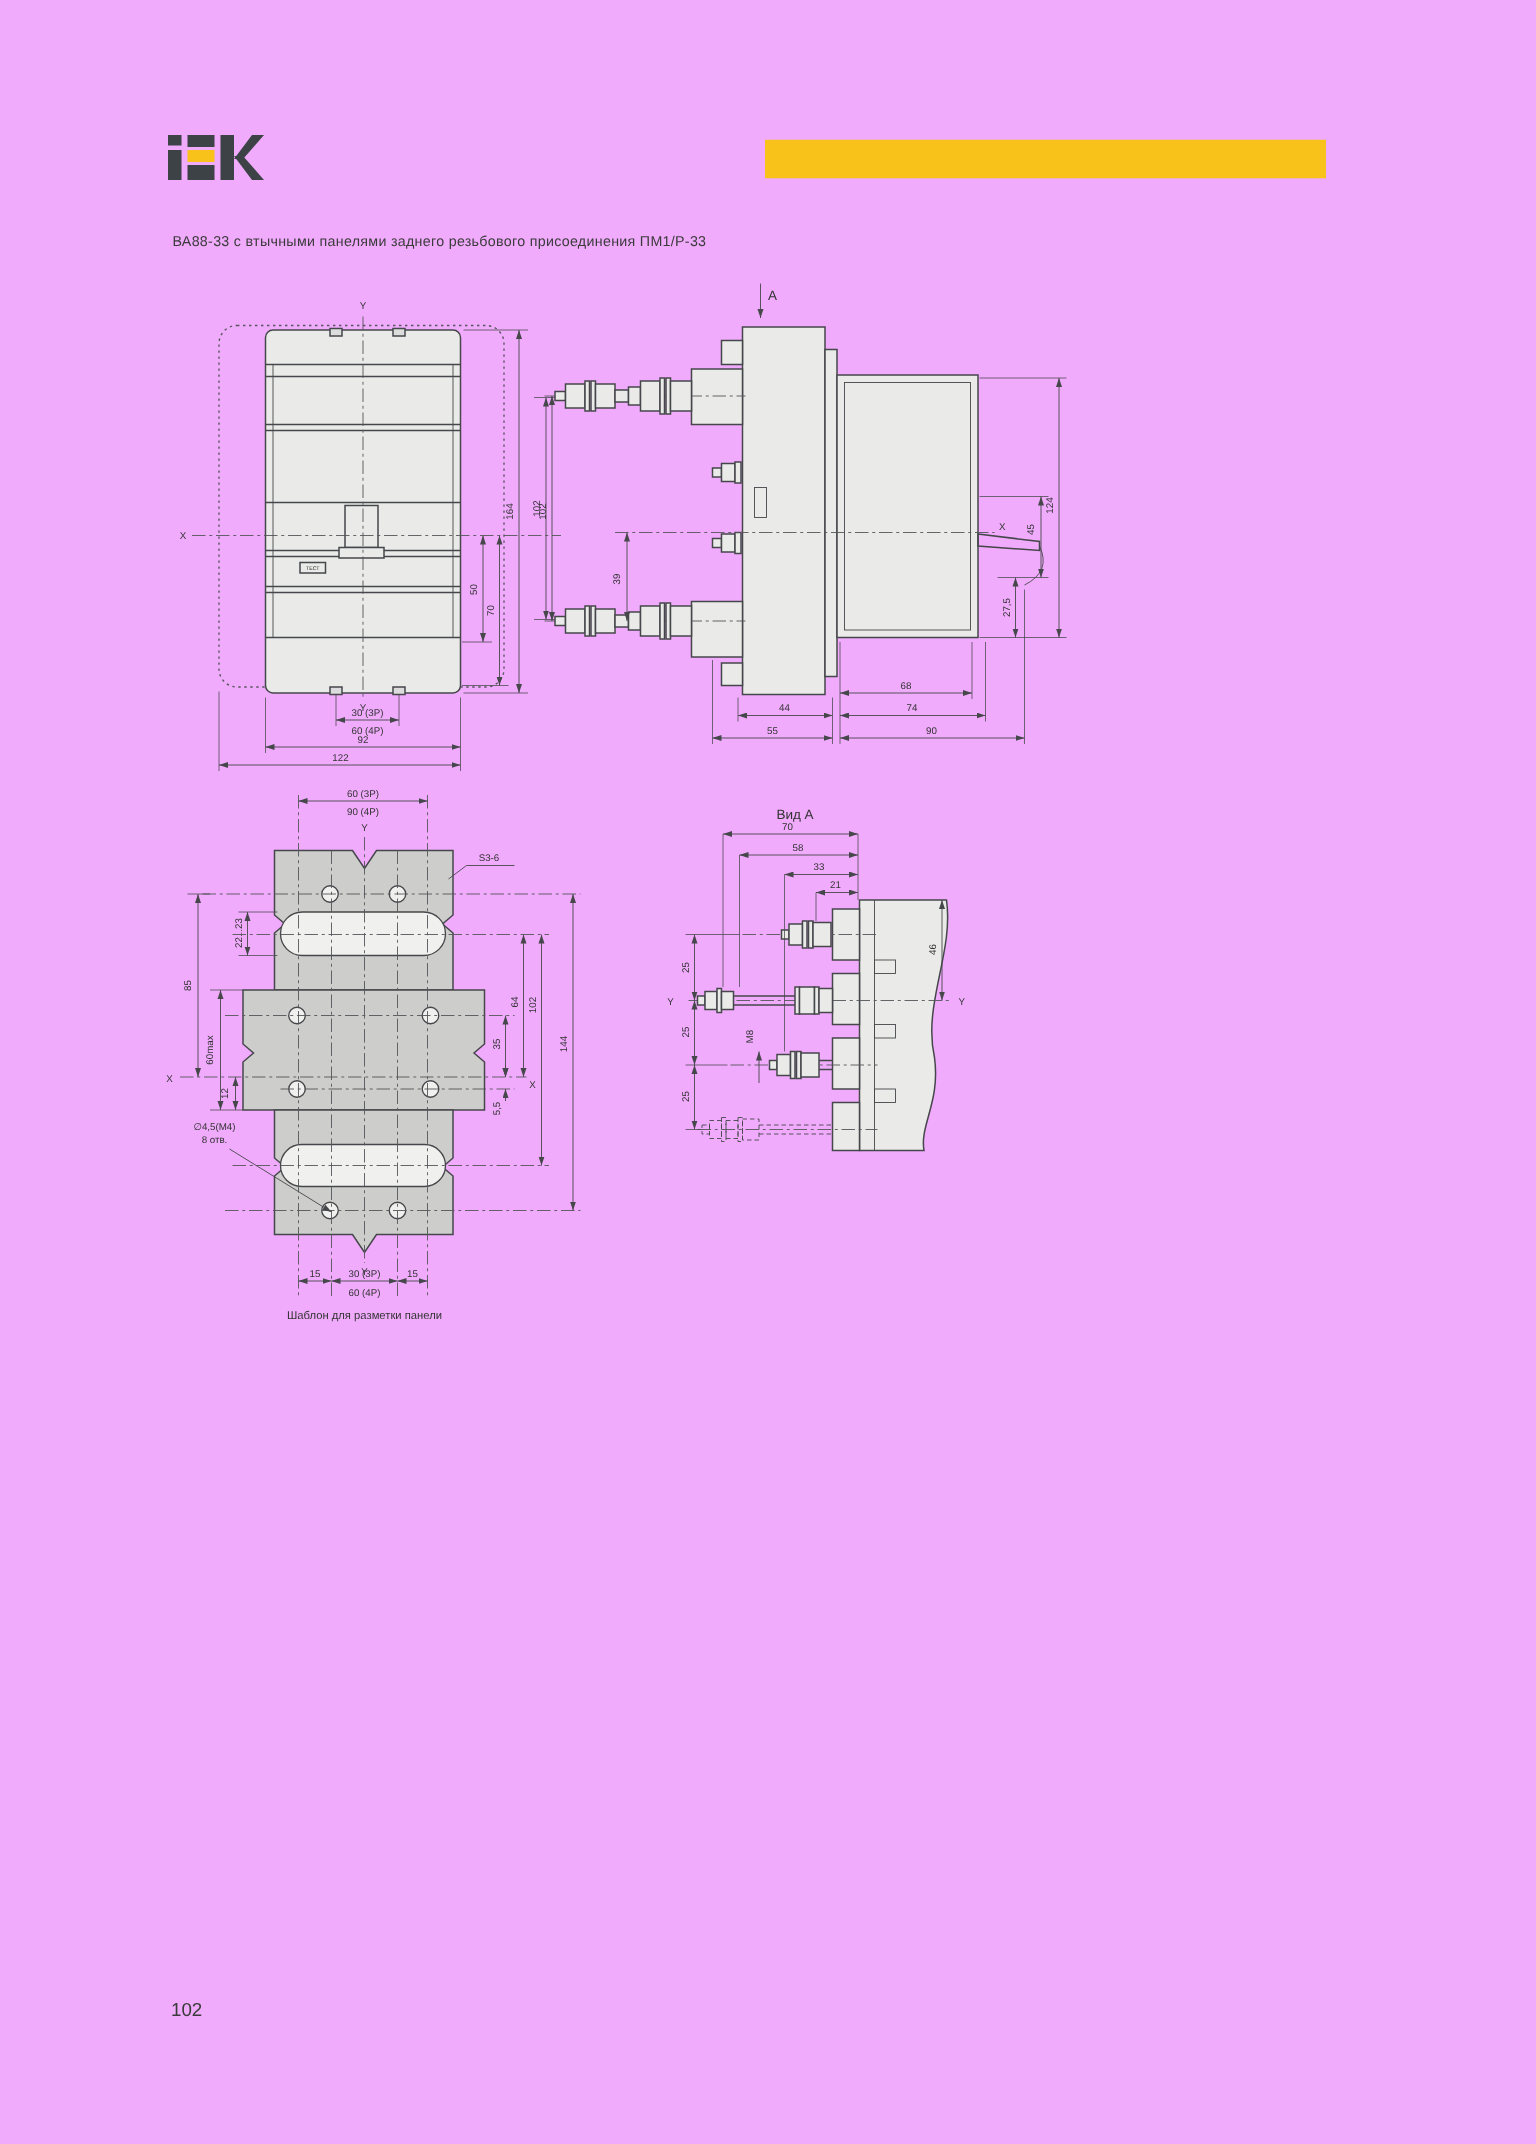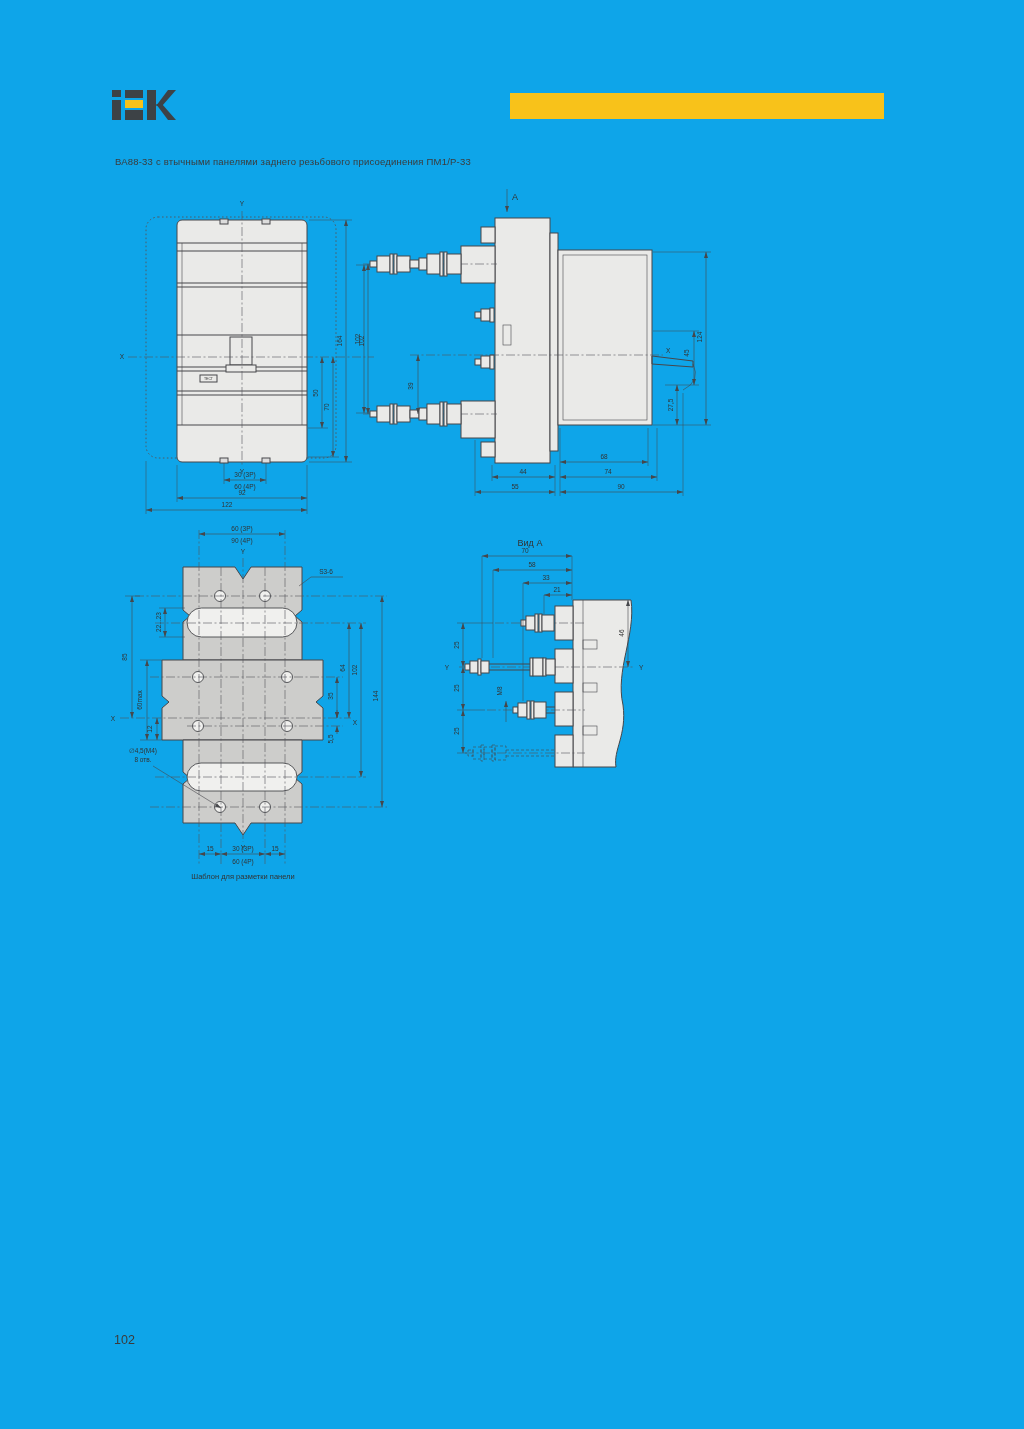--- a/index.html
+++ b/index.html
@@ -1,16 +1,16 @@
 <!DOCTYPE html>
 <html><head>
 <meta charset="utf-8">
 <style>
   html,body{margin:0;padding:0;}
-  .page{position:relative;width:1024px;height:1429px;background:#0ea5e9;overflow:hidden;
+  .page{position:relative;width:1024px;height:1429px;background:#f0abfc;overflow:hidden;
         font-family:"Liberation Sans",sans-serif;color:#3a3a3a;}
   .abs{position:absolute;}
   .title{position:absolute;left:115px;top:156px;font-size:9.5px;letter-spacing:.2px;color:#3b3b3b;}
   .pagenum{position:absolute;left:114px;top:1333px;font-size:12.5px;color:#3b3b3b;}
   
   .ln{stroke:#46474b;stroke-width:1;fill:none;}
   .lnT{stroke:#46474b;stroke-width:.6;fill:none;}
   .fillA{fill:#eaeae8;stroke:#46474b;stroke-width:1;}
   .fillB{fill:#cdcdcb;stroke:#46474b;stroke-width:1;}
   .fillW{fill:#f0f0ee;stroke:#46474b;stroke-width:.9;}

